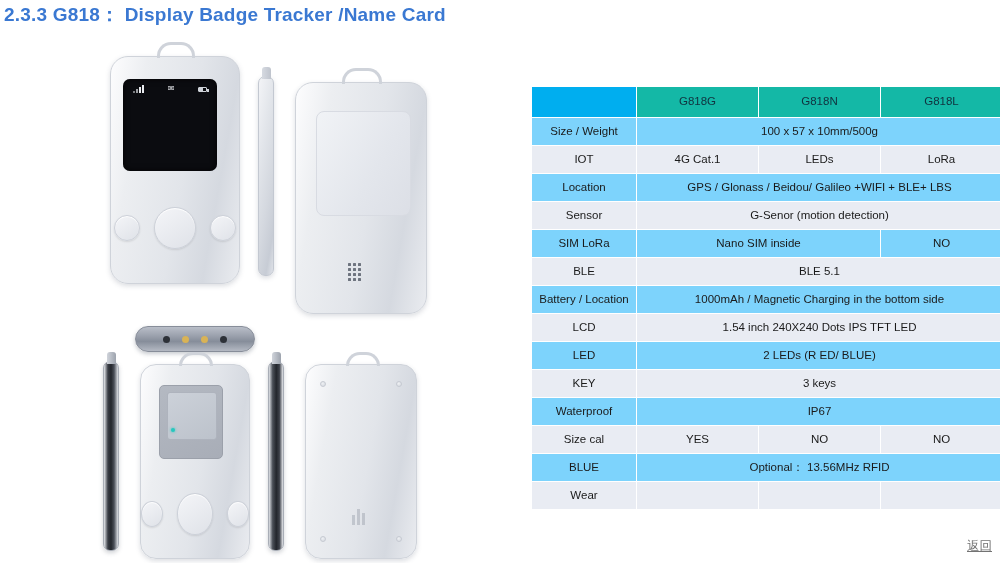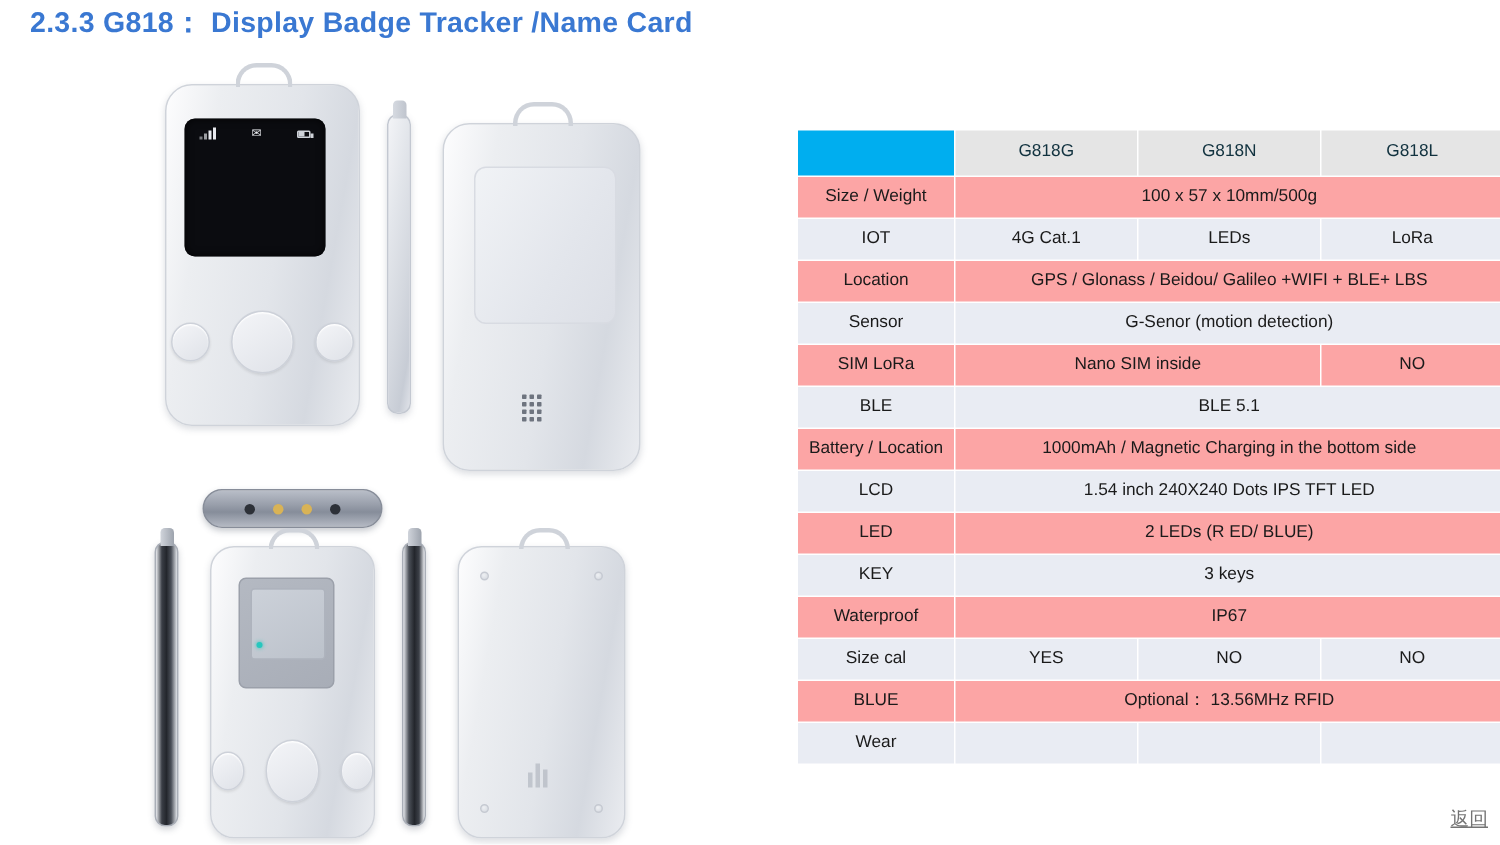--- a/index.html
+++ b/index.html
@@ -12,21 +12,21 @@
   }
   #page {
     position: relative;
     width: 1000px; height: 563px;
     background: #ffffff;
   }
 
   
   #page-title {
     position: absolute;
-    left: 20px; top: 2px;
+    left: 4px; top: 2px;
     font-size: 19px;
     font-weight: bold;
     color: #3a78d2;
     letter-spacing: .2px;
     white-space: nowrap;
   }
 
   
   #device-gallery {
     position: absolute;
@@ -194,27 +194,27 @@
     font-size: 11.5px;
     color: #1a1a1a;
     text-align: center;
     vertical-align: middle;
     height: 27px;
     padding: 0 3px;
     font-weight: normal;
     line-height: 1.15;
   }
   #spec-table thead th {
-    background: #e5e5e5;
+    background: #14b8a6;
     color: #11323f;
     height: 30px;
     font-size: 11.5px;
   }
   #spec-table thead th.hdr-blank { background: #00aeef; }
-  tr.band-a td { background: #fca5a5; }
+  tr.band-a td { background: #7dd3fc; }
   tr.band-b td { background: #e9ecf3; }
 
   
   #return-link {
     position: absolute;
     right: 8px; bottom: 8px;
     font-size: 12.5px;
     color: #737373;
     text-decoration: underline;
     cursor: pointer;

